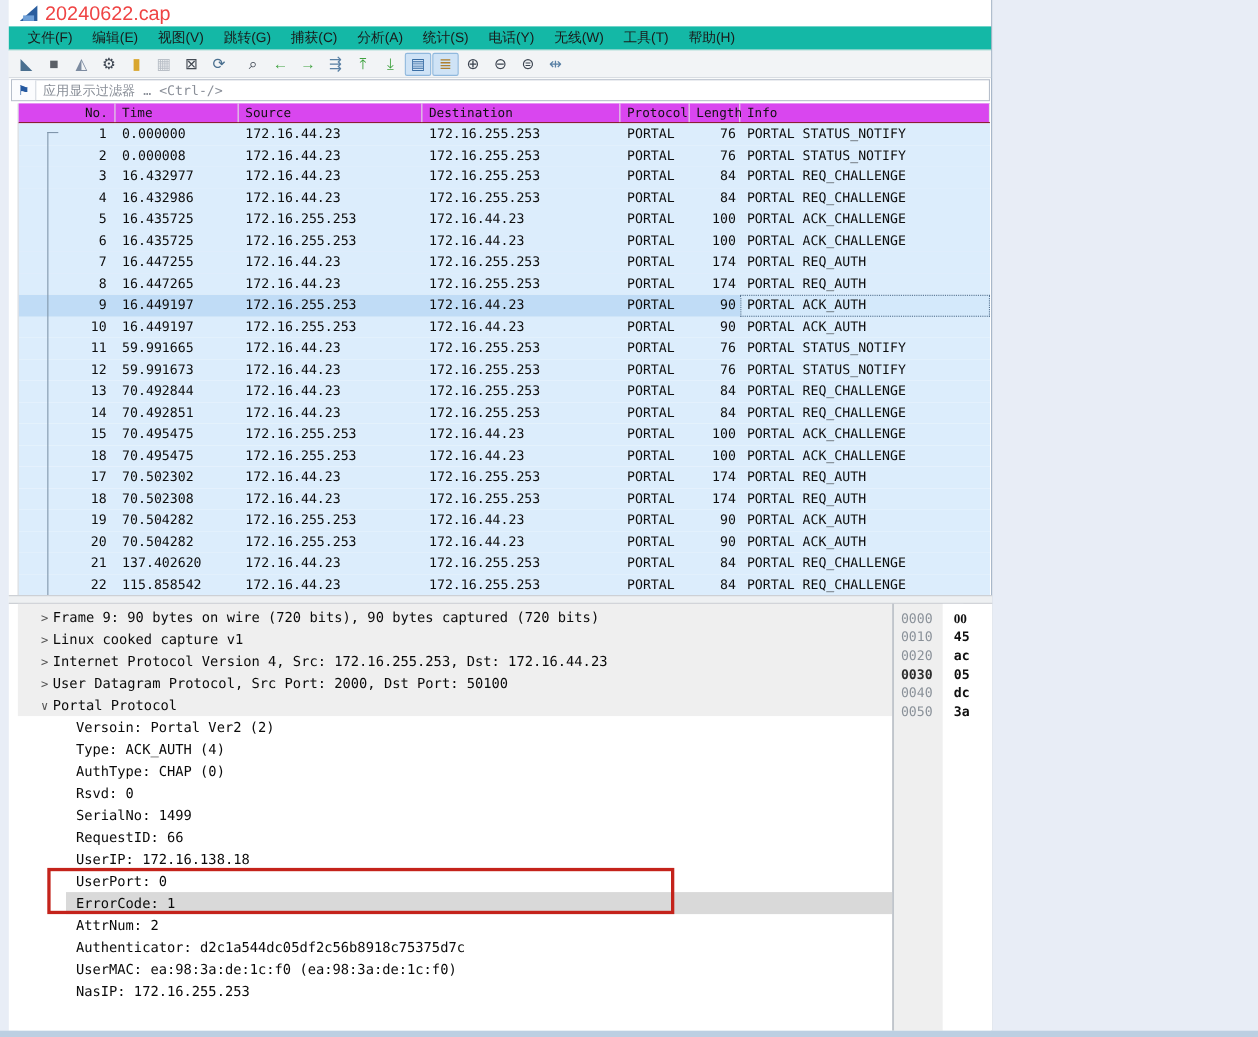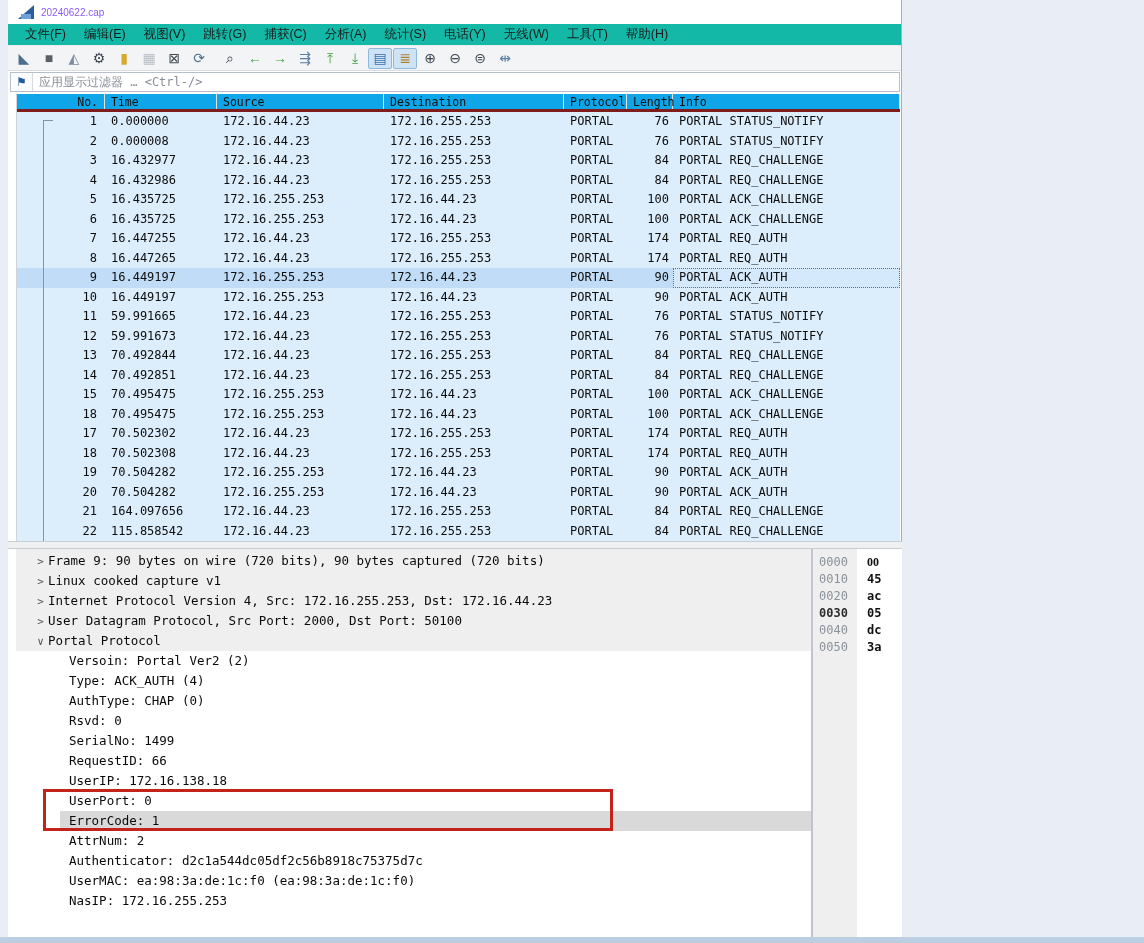--- a/index.html
+++ b/index.html
@@ -11,21 +11,21 @@
   #win { position:absolute; left:8px; top:0; width:894px; height:937px;
     background:#ffffff; border-right:1px solid #9fb0c4; }
 
   
   #titlebar { position:absolute; left:0; top:0; width:100%; height:24px;
     background:#ffffff; display:flex; align-items:center; padding-left:10px; }
   .fin-icon { width:16px; height:14px; margin-right:7px; position:relative; display:inline-block; }
   .fin-icon::before { content:''; position:absolute; left:0; bottom:0;
     border-left:16px solid transparent; border-bottom:14px solid #2a5d9e; }
   .fin-icon::after { content:''; position:absolute; left:3px; bottom:0; width:10px; height:5px; background:#6fa0d8; }
-  #title-text { font-size:10px; color:#8b5cf6; }
+  #title-text { font-size:18px; color:#ef4444; }
 
   
   #menubar { position:absolute; left:0; top:24px; width:100%; height:22px;
     background:#14b8a6; display:flex; align-items:center; padding-left:8px;
     border-bottom:1px solid #ececec; }
   .menu-item { font-size:12.5px; color:#1a1a1a; padding:2px 9px; cursor:default; }
 
   
   #toolbar { position:absolute; left:0; top:46px; width:100%; height:25px;
     background:#f2f4f6; border-bottom:1px solid #d9dde2;
@@ -40,21 +40,21 @@
     background:#ffffff; border:1px solid #b7bfcb; display:flex; align-items:center; }
   #filter-bookmark { width:22px; height:100%; border-right:1px solid #d4d9e0;
     display:flex; align-items:center; justify-content:center; font-size:12px; color:#2458a0; background:#fbfcfe; }
   #filter-text { font-family:"DejaVu Sans Mono", monospace; font-size:12px; color:#8a8f98; padding-left:6px; }
 
   
   #packet-pane { position:absolute; left:8px; top:94px; width:884px; height:447px;
     background:#ffffff; border-left:1px solid #cfd4da; }
   .prow { display:grid; grid-template-columns:88px 112px 167px 180px 63px 46px 1fr;
     font-family:"DejaVu Sans Mono", monospace; font-size:12px; color:#0d0d0d; }
-  #col-header { height:18px; background:#0ea5e9; border-bottom:3px solid #7f1d1d; }
+  #col-header { height:18px; background:#d946ef; border-bottom:1px solid #7f1d1d; }
   #col-header .cell { border-right:1px solid #e2e2e2; padding:1px 6px 0 6px; font-size:11.5px; color:#111; }
   #col-header .cell.r { text-align:right; }
   #list-body { position:relative; height:429px; overflow:hidden; }
   .prow.pkt { height:19.5px; line-height:19.5px; background:#dcedfc; }
   .prow.pkt .cell { padding:0 6px; white-space:nowrap; overflow:hidden; }
   .prow.pkt .cell.no { text-align:right; padding-right:8px; }
   .prow.pkt .cell.len { text-align:right; padding-right:4px; }
   .prow.pkt.selected { background:#c0dcf6; }
   .prow.pkt.selected .cell.info { background:#d4e9fb; outline:1px dotted #55718e; outline-offset:-1px; }
   #bracket { position:absolute; left:26px; top:8px; height:438px; width:10px;
@@ -374,21 +374,21 @@
             <span class="cell no">20</span>
             <span class="cell time">70.504282</span>
             <span class="cell source">172.16.255.253</span>
             <span class="cell dest">172.16.44.23</span>
             <span class="cell proto">PORTAL</span>
             <span class="cell len">90</span>
             <span class="cell info">PORTAL ACK_AUTH</span>
           </div>
           <div class="prow pkt">
             <span class="cell no">21</span>
-            <span class="cell time">164.097656</span>
+            <span class="cell time">137.402620</span>
             <span class="cell source">172.16.44.23</span>
             <span class="cell dest">172.16.255.253</span>
             <span class="cell proto">PORTAL</span>
             <span class="cell len">84</span>
             <span class="cell info">PORTAL REQ_CHALLENGE</span>
           </div>
           <div class="prow pkt">
             <span class="cell no">22</span>
             <span class="cell time">115.858542</span>
             <span class="cell source">172.16.44.23</span>

